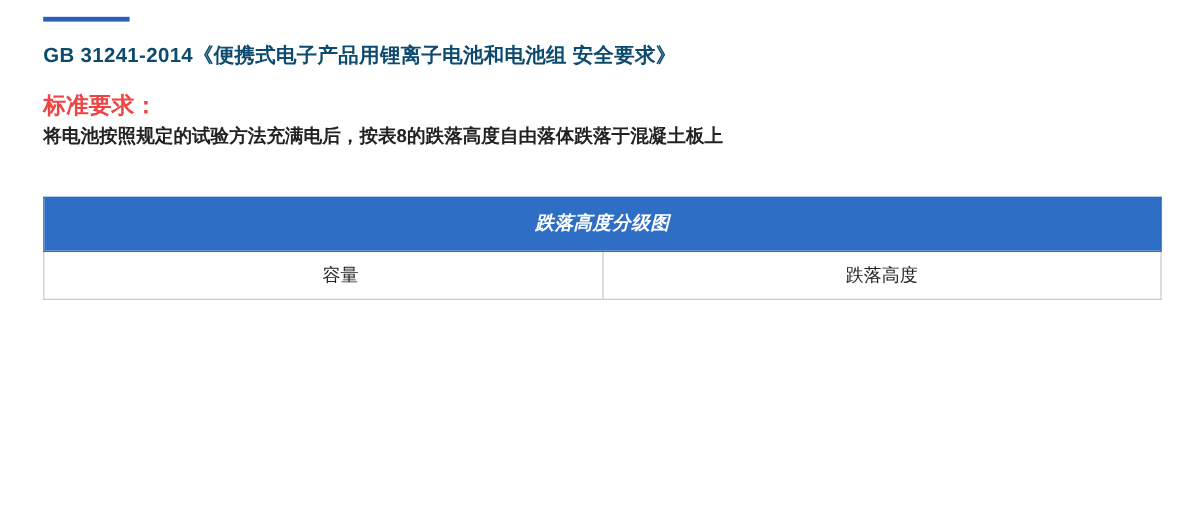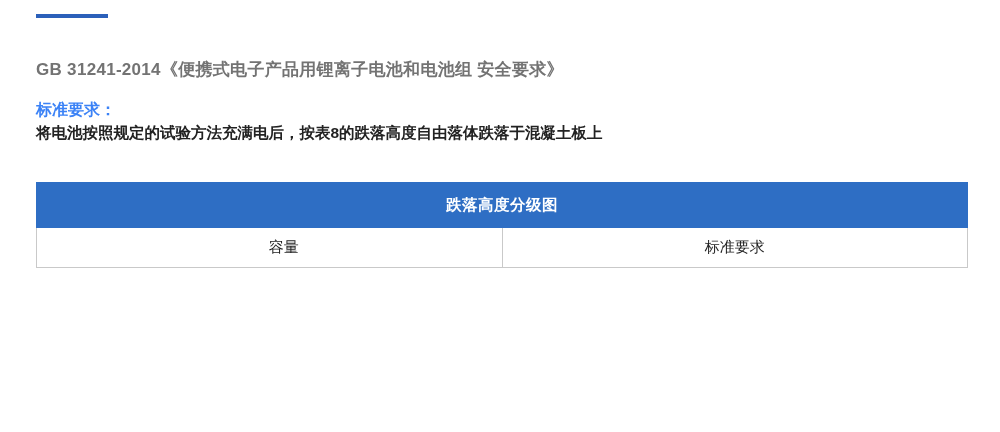--- a/index.html
+++ b/index.html
@@ -30,32 +30,32 @@
     letter-spacing: 1px;
     line-height: 1.2;
   }
   .title-underline {
     margin-top: 14px;
     width: 72px;
     height: 4px;
     background: #2b60ba;
   }
   .standard-code {
-    margin-top: 40px;
+    margin-top: 17px;
     font-size: 17px;
     font-weight: bold;
-    color: #737373;
+    color: #0c4a6e;
     letter-spacing: 0.3px;
     line-height: 1.4;
   }
   .requirement-label {
     margin-top: 17px;
-    font-size: 16px;
+    font-size: 19px;
     font-weight: bold;
-    color: #3b82f6;
+    color: #ef4444;
     line-height: 1.4;
   }
   .requirement-text {
     font-size: 15.5px;
     font-weight: bold;
     color: #222222;
     line-height: 1.5;
   }
   .drop-table {
     margin-top: 38px;
@@ -65,20 +65,21 @@
   }
   .drop-table th.table-header {
     background: #2e6ec4;
     color: #ffffff;
     font-size: 15.5px;
     font-weight: bold;
     height: 42px;
     border: 1px solid #2e6ec4;
     text-align: center;
     letter-spacing: 0.5px;
+    font-style: italic;
   }
   .drop-table td {
     border: 1px solid #c9c9c9;
     height: 37px;
     text-align: center;
     font-size: 15px;
     color: #222222;
     background: #ffffff;
   }
   .drop-table td.col-left {
@@ -105,19 +106,19 @@
 
   <table class="drop-table">
     <thead>
       <tr>
         <th class="table-header" colspan="2">跌落高度分级图</th>
       </tr>
     </thead>
     <tbody>
       <tr class="col-headers">
         <td class="col-left">容量</td>
-        <td>标准要求</td>
+        <td>跌落高度</td>
       </tr>
 
     </tbody>
   </table>
 
 </div>
 
 </body></html>

